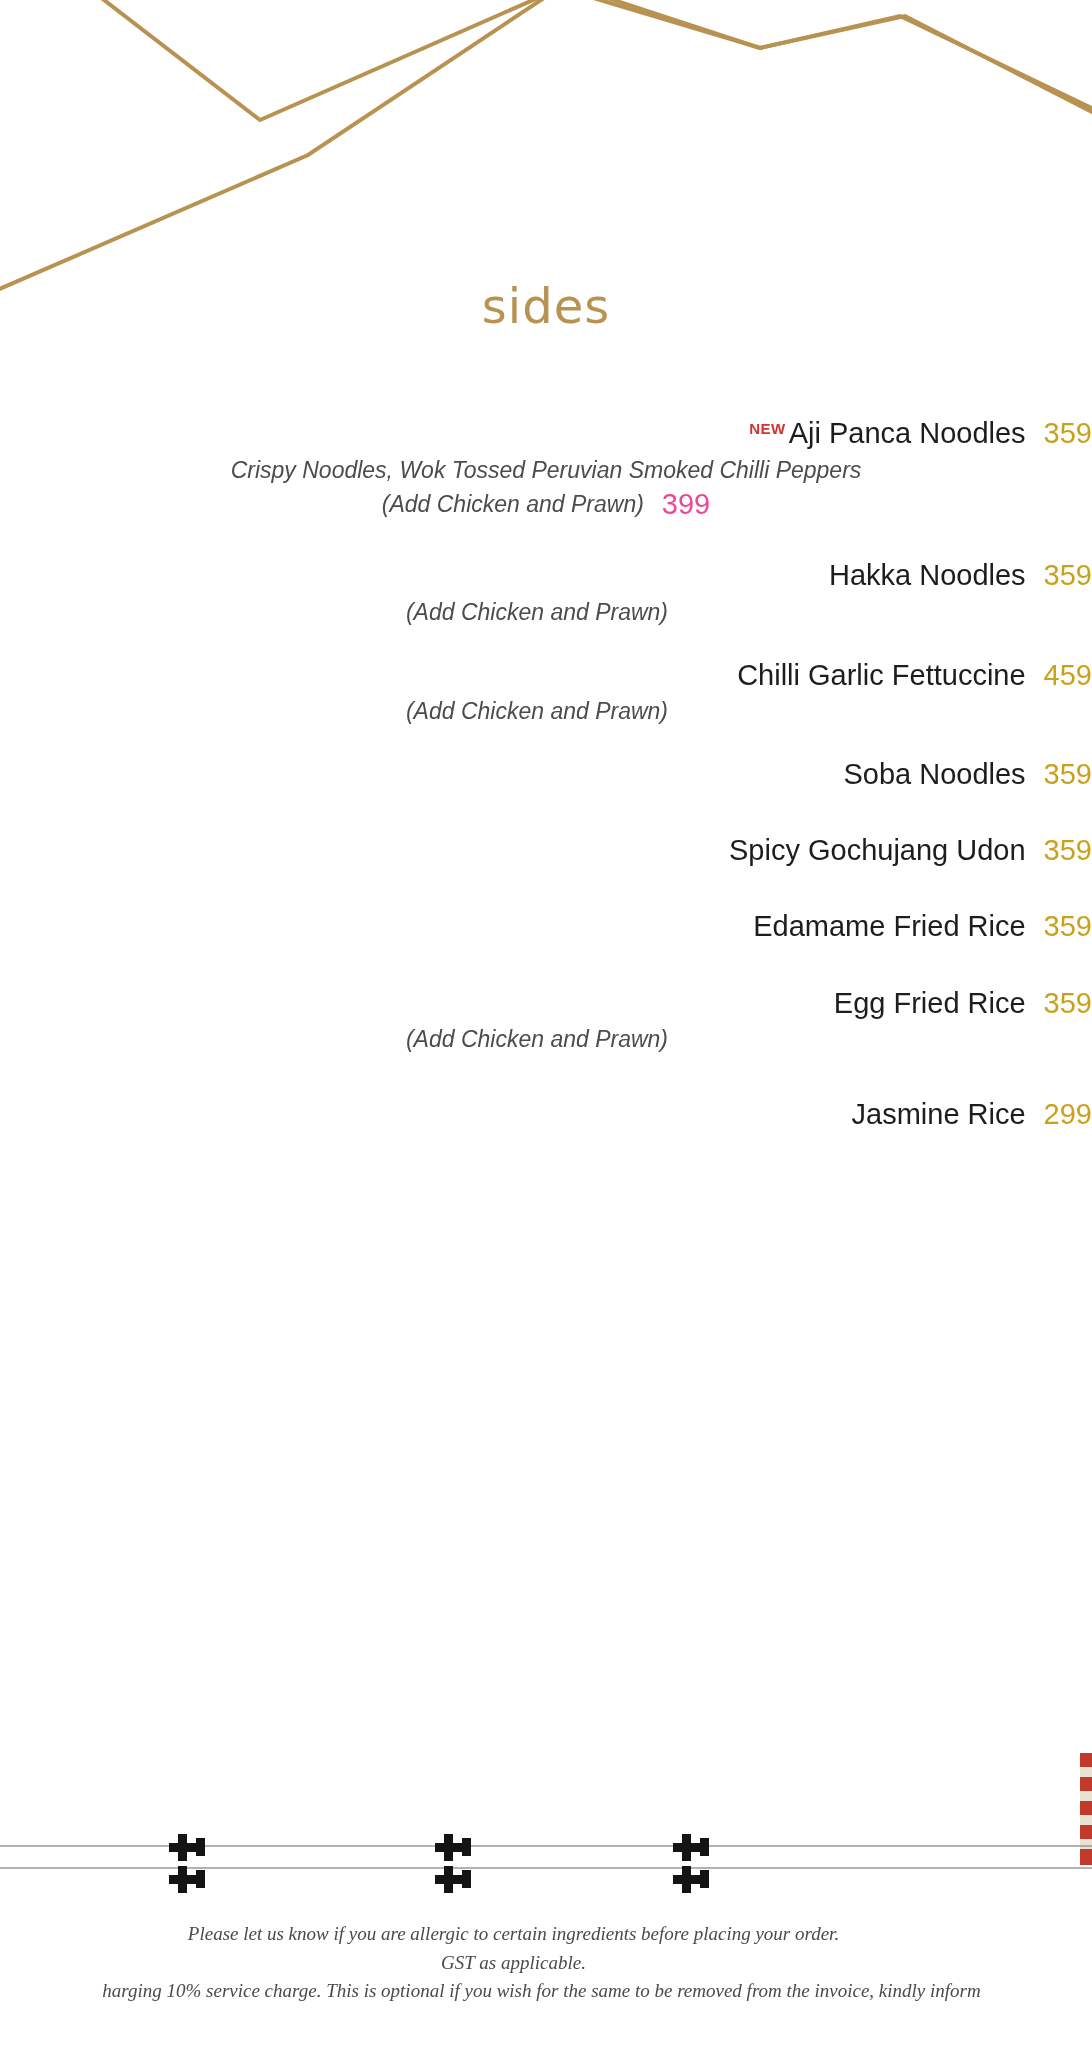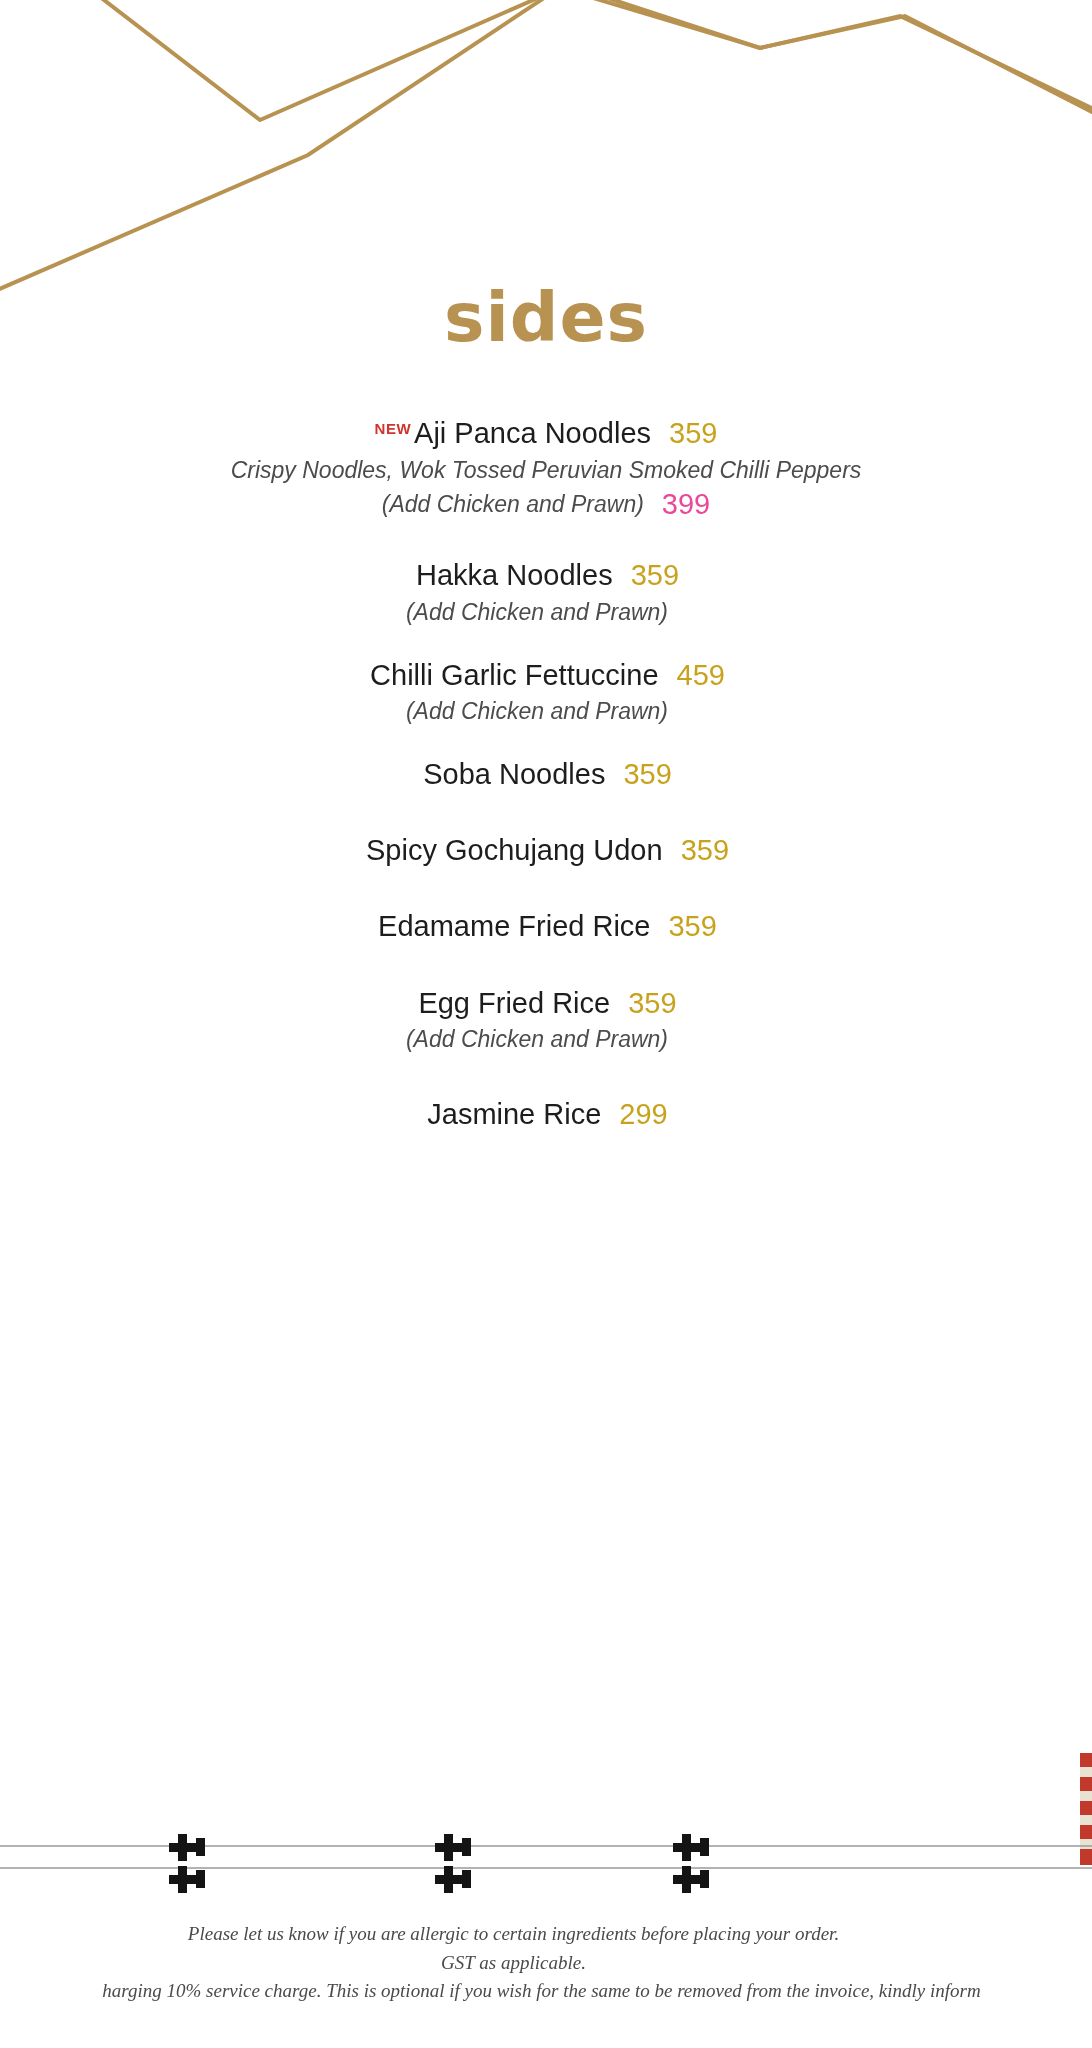--- a/index.html
+++ b/index.html
@@ -26,42 +26,43 @@
   }
 
   
   .section-title {
     position: absolute;
     top: 278px;
     left: 0;
     width: 1092px;
     text-align: center;
     font-family: "DejaVu Sans", sans-serif;
-    font-size: 68px;
-    font-weight: 700;
+    font-size: 48px;
+    font-weight: 400;
     letter-spacing: 1px;
     color: #b89251;
   }
 
   
   .menu {
     position: absolute;
     top: 415px;
     left: 0;
     width: 1092px;
   }
   .menu-item {
     width: 1092px;
     text-align: center;
     margin-bottom: 22px;
   }
   .item-row {
     display: block;
     line-height: 1.25;
     white-space: nowrap;
+    text-align: right;
   }
   .new-badge {
     font-size: 15px;
     font-weight: bold;
     color: #d0342c;
     vertical-align: 9px;
     letter-spacing: 0.5px;
     margin-right: 3px;
   }
   .item-name {

